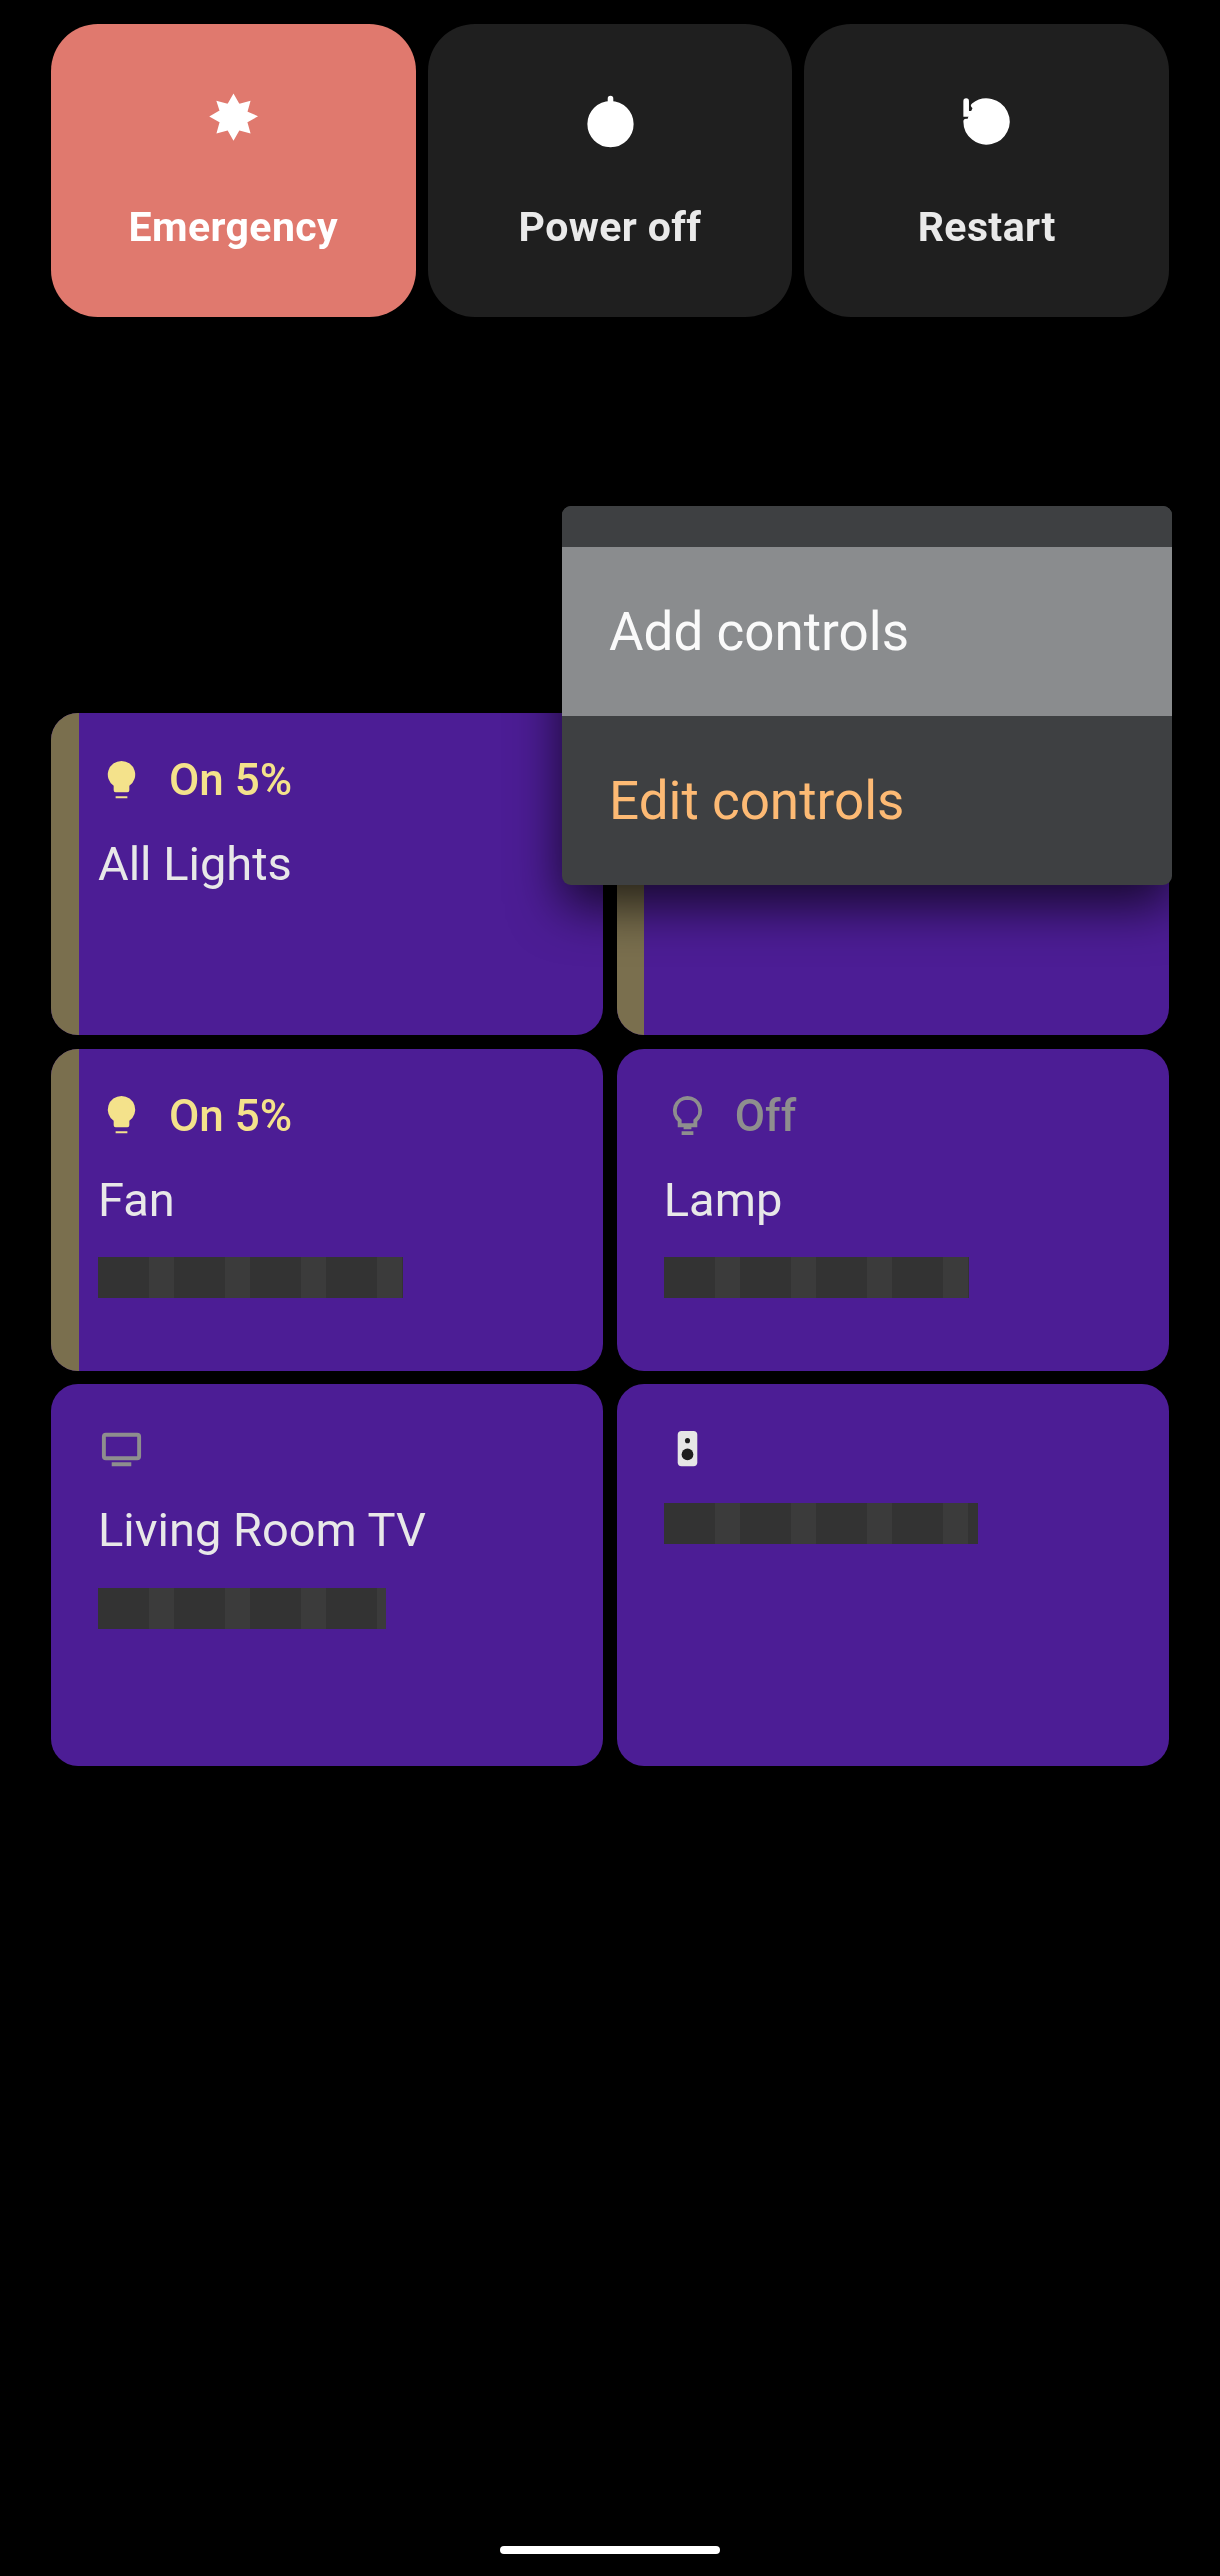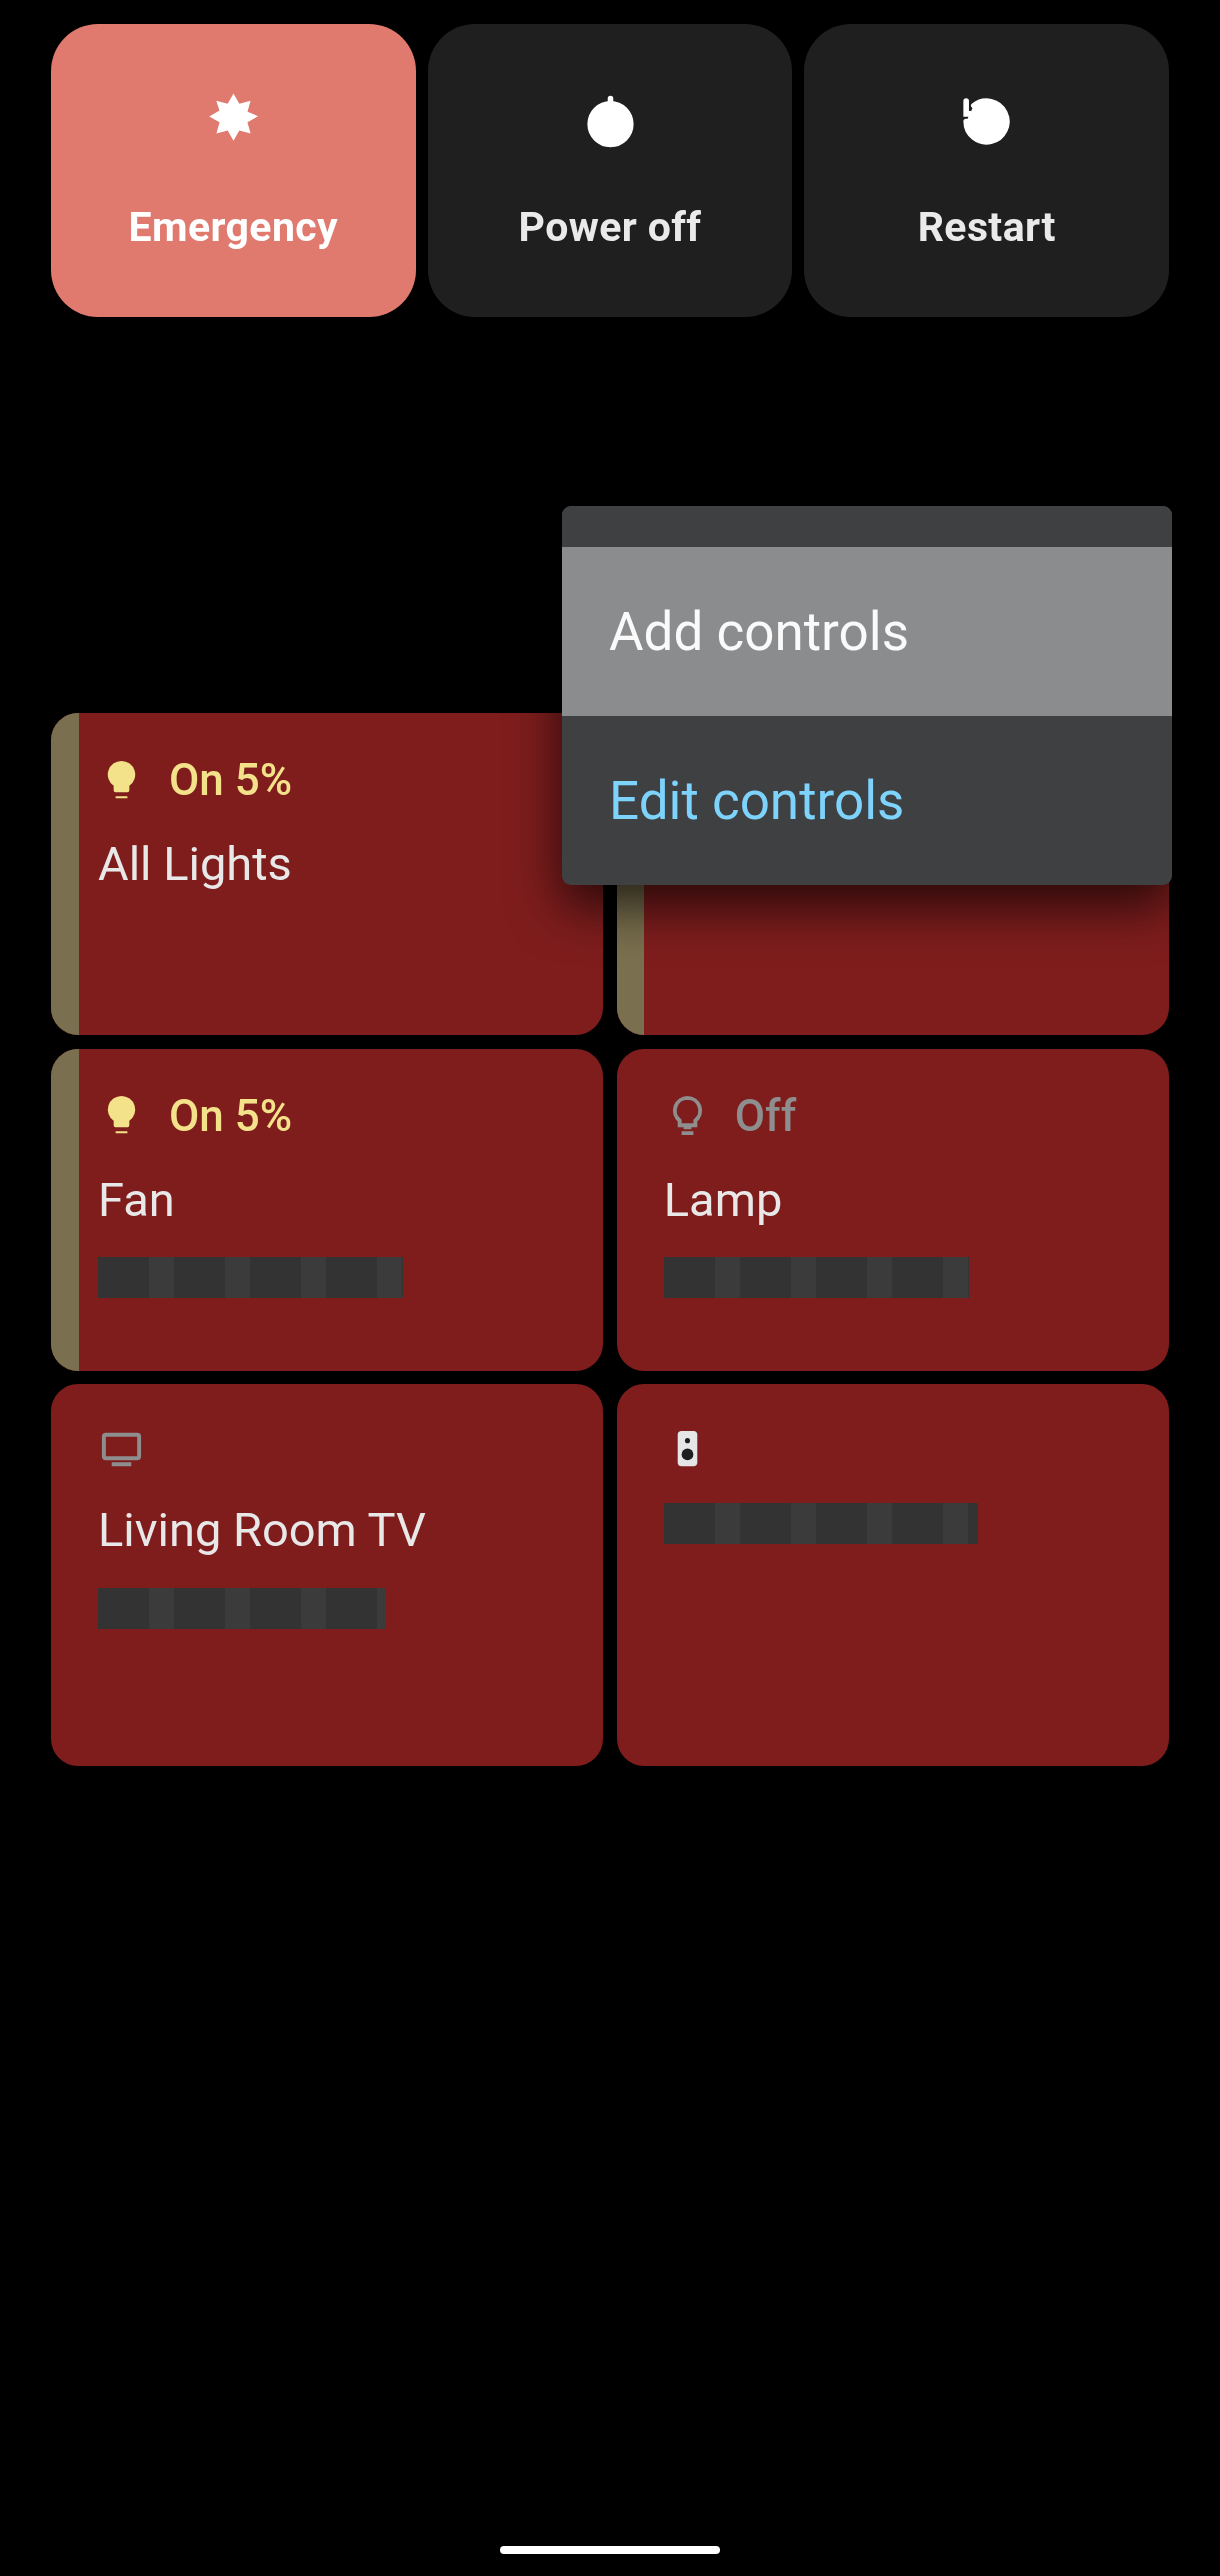--- a/index.html
+++ b/index.html
@@ -17,39 +17,39 @@
     .power-icon { width:61px; height:61px; display:flex; align-items:center; justify-content:center; margin-bottom:51px; }
     .power-icon svg { width:61px; height:61px; fill:#fff; stroke:#fff; }
     .power-label { font-size:41px; font-weight:700; color:#eaeaea; letter-spacing:0.4px; }
     .power-tile.emergency .power-label { color:#fff; }
 
     
     .section-header { position:absolute; top:508px; left:0; width:1220px; text-align:center; font-size:83px; font-weight:400; color:#fff; }
 
     
     .grid { position:absolute; top:713px; left:51px; right:51px; display:grid; grid-template-columns:1fr 1fr; gap:13.6px; }
-    .card { position:relative; height:322px; border-radius:27px; background:#7f1d1d; overflow:hidden; cursor:pointer; }
+    .card { position:relative; height:322px; border-radius:27px; background:#4c1d95; overflow:hidden; cursor:pointer; }
     .card .fill { position:absolute; left:0; top:0; bottom:0; width:5%; background:#7a6f4e; }
     .card-inner { position:absolute; inset:0; padding:41px 47px 0 47px; }
     .status-row { display:flex; align-items:center; gap:24px; font-size:44px; font-weight:500; }
     .status-on  { color:#f4e28b; }
     .status-off { color:#8e8e8e; }
     .card-name { margin-top:30px; font-size:47px; color:#e8e8e8; font-weight:400; }
     .redact { margin-top:30.5px; width:305px; height:41px; background:#333; position:relative; overflow:hidden; }
     .redact::after{content:"";position:absolute;inset:0;background:repeating-linear-gradient(90deg,#333 0 51px,#3b3b3b 51px 76px);}
     .card.device { height:382px; }
     .card .dev-icon svg { width:47px; height:47px; }
 
     
     .popup {
       position:absolute; top:506px; left:562px; width:610px; border-radius:9px; overflow:hidden;
       background:#3e4042; box-shadow:0 20.3px 51px rgba(0,0,0,.7);
     }
     .popup-pad { height:41px; background:#3e4042; }
-    .popup-item { height:169px; display:flex; align-items:center; padding-left:47px; font-size:53px; color:#7dd3fc; cursor:pointer; }
+    .popup-item { height:169px; display:flex; align-items:center; padding-left:47px; font-size:53px; color:#fdba74; cursor:pointer; }
     .popup-item.hover { background:#8a8c8e; color:#fafafa; }
     .popup-item + .popup-item { }
 
     
     .navbar { position:absolute; bottom:22px; left:50%; transform:translateX(-50%); width:220px; height:8.5px; border-radius:4.2px; background:#fff; }
 
     .status-row .ic svg{display:block}
   </style>
 </head>
 <body>

